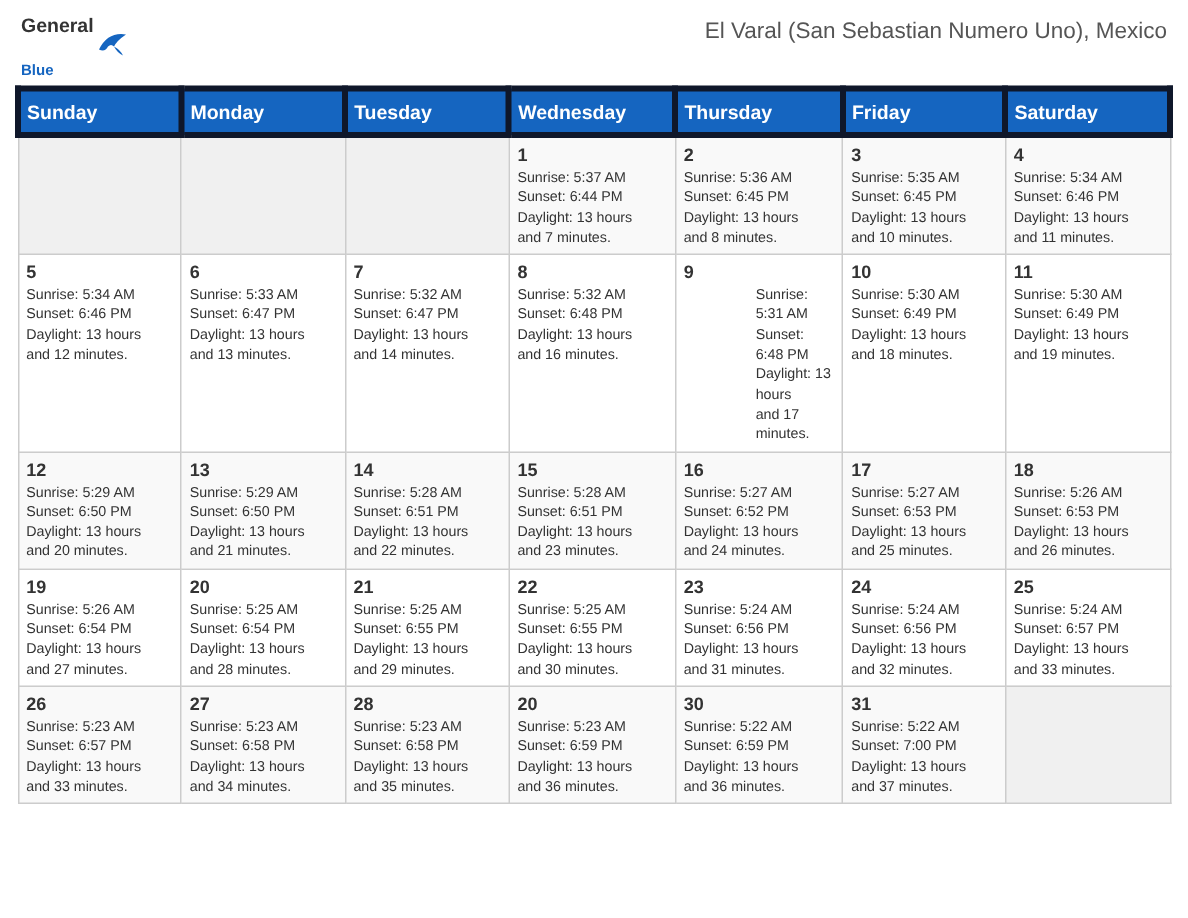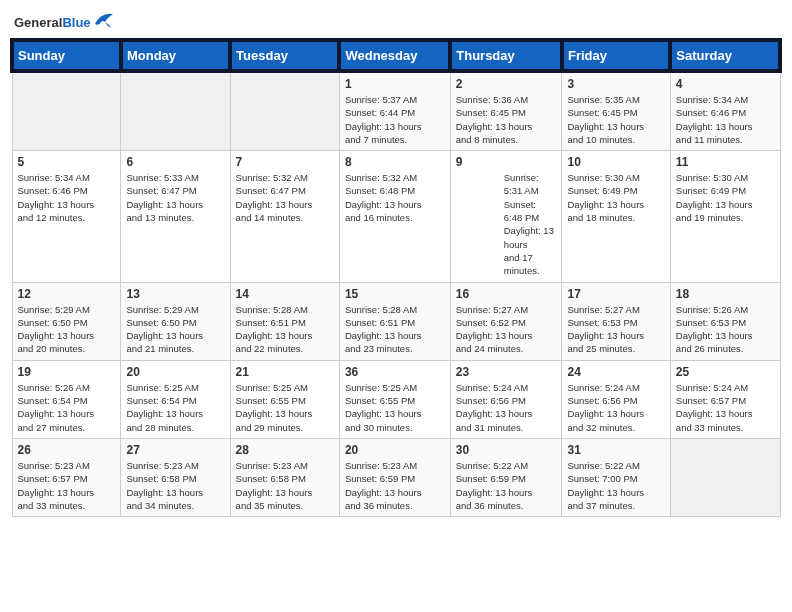--- a/index.html
+++ b/index.html
@@ -73,24 +73,25 @@
     }
     .empty-cell {
       background: #f0f0f0 !important;
     }
     .logo-row {
       display: flex;
       align-items: center;
     }
     .logo-text {
       display: flex;
-      flex-direction: row;
+      flex-direction: column;
+      gap: 20px;
     }
     .logo-line1 { font-size: 13px; font-weight: bold; color: #333; line-height: 1; }
-    .logo-line2 { font-size: 13px; font-weight: bold; color: #1565c0; line-height: 1; }
+    .logo-line2 { font-size: 10px; font-weight: bold; color: #1565c0; line-height: 1; }
     .logo-bird {
       margin-left: 2px;
     }
   </style>
 </head>
 <body>
 
 <div class="header">
   <div class="logo-row">
     <div class="logo-text">
@@ -98,20 +99,21 @@
       <span class="logo-line2">Blue</span>
     </div>
     <div class="logo-bird">
       <svg width="22" height="20" viewBox="0 0 22 20">
         <path d="M2 14 Q8 2 20 4 Q14 8 12 12 Q10 10 8 12 Q6 16 2 14Z" fill="#1565c0"></path>
         <path d="M12 12 Q16 14 18 18 Q14 16 12 12Z" fill="#1565c0"></path>
       </svg>
     </div>
   </div>
   <div class="title-section">
+    <div class="location-title">El Varal (San Sebastian Numero Uno), Mexico</div>
   </div>
 </div>
 
 <table class="calendar">
   <thead>
     <tr id="header-row">
     <th>Sunday</th>
         <th>Monday</th>
         <th>Tuesday</th>
         <th>Wednesday</th>
@@ -272,21 +274,21 @@
 and 28 minutes.</div>
         </td>
         <td>
           <span class="day-num">21</span>
           <div class="day-info" style="white-space: pre-line;">Sunrise: 5:25 AM
 Sunset: 6:55 PM
 Daylight: 13 hours
 and 29 minutes.</div>
         </td>
         <td>
-          <span class="day-num">36</span>
+          <span class="day-num">22</span>
           <div class="day-info" style="white-space: pre-line;">Sunrise: 5:25 AM
 Sunset: 6:55 PM
 Daylight: 13 hours
 and 30 minutes.</div>
         </td>
         <td>
           <span class="day-num">23</span>
           <div class="day-info" style="white-space: pre-line;">Sunrise: 5:24 AM
 Sunset: 6:56 PM
 Daylight: 13 hours

